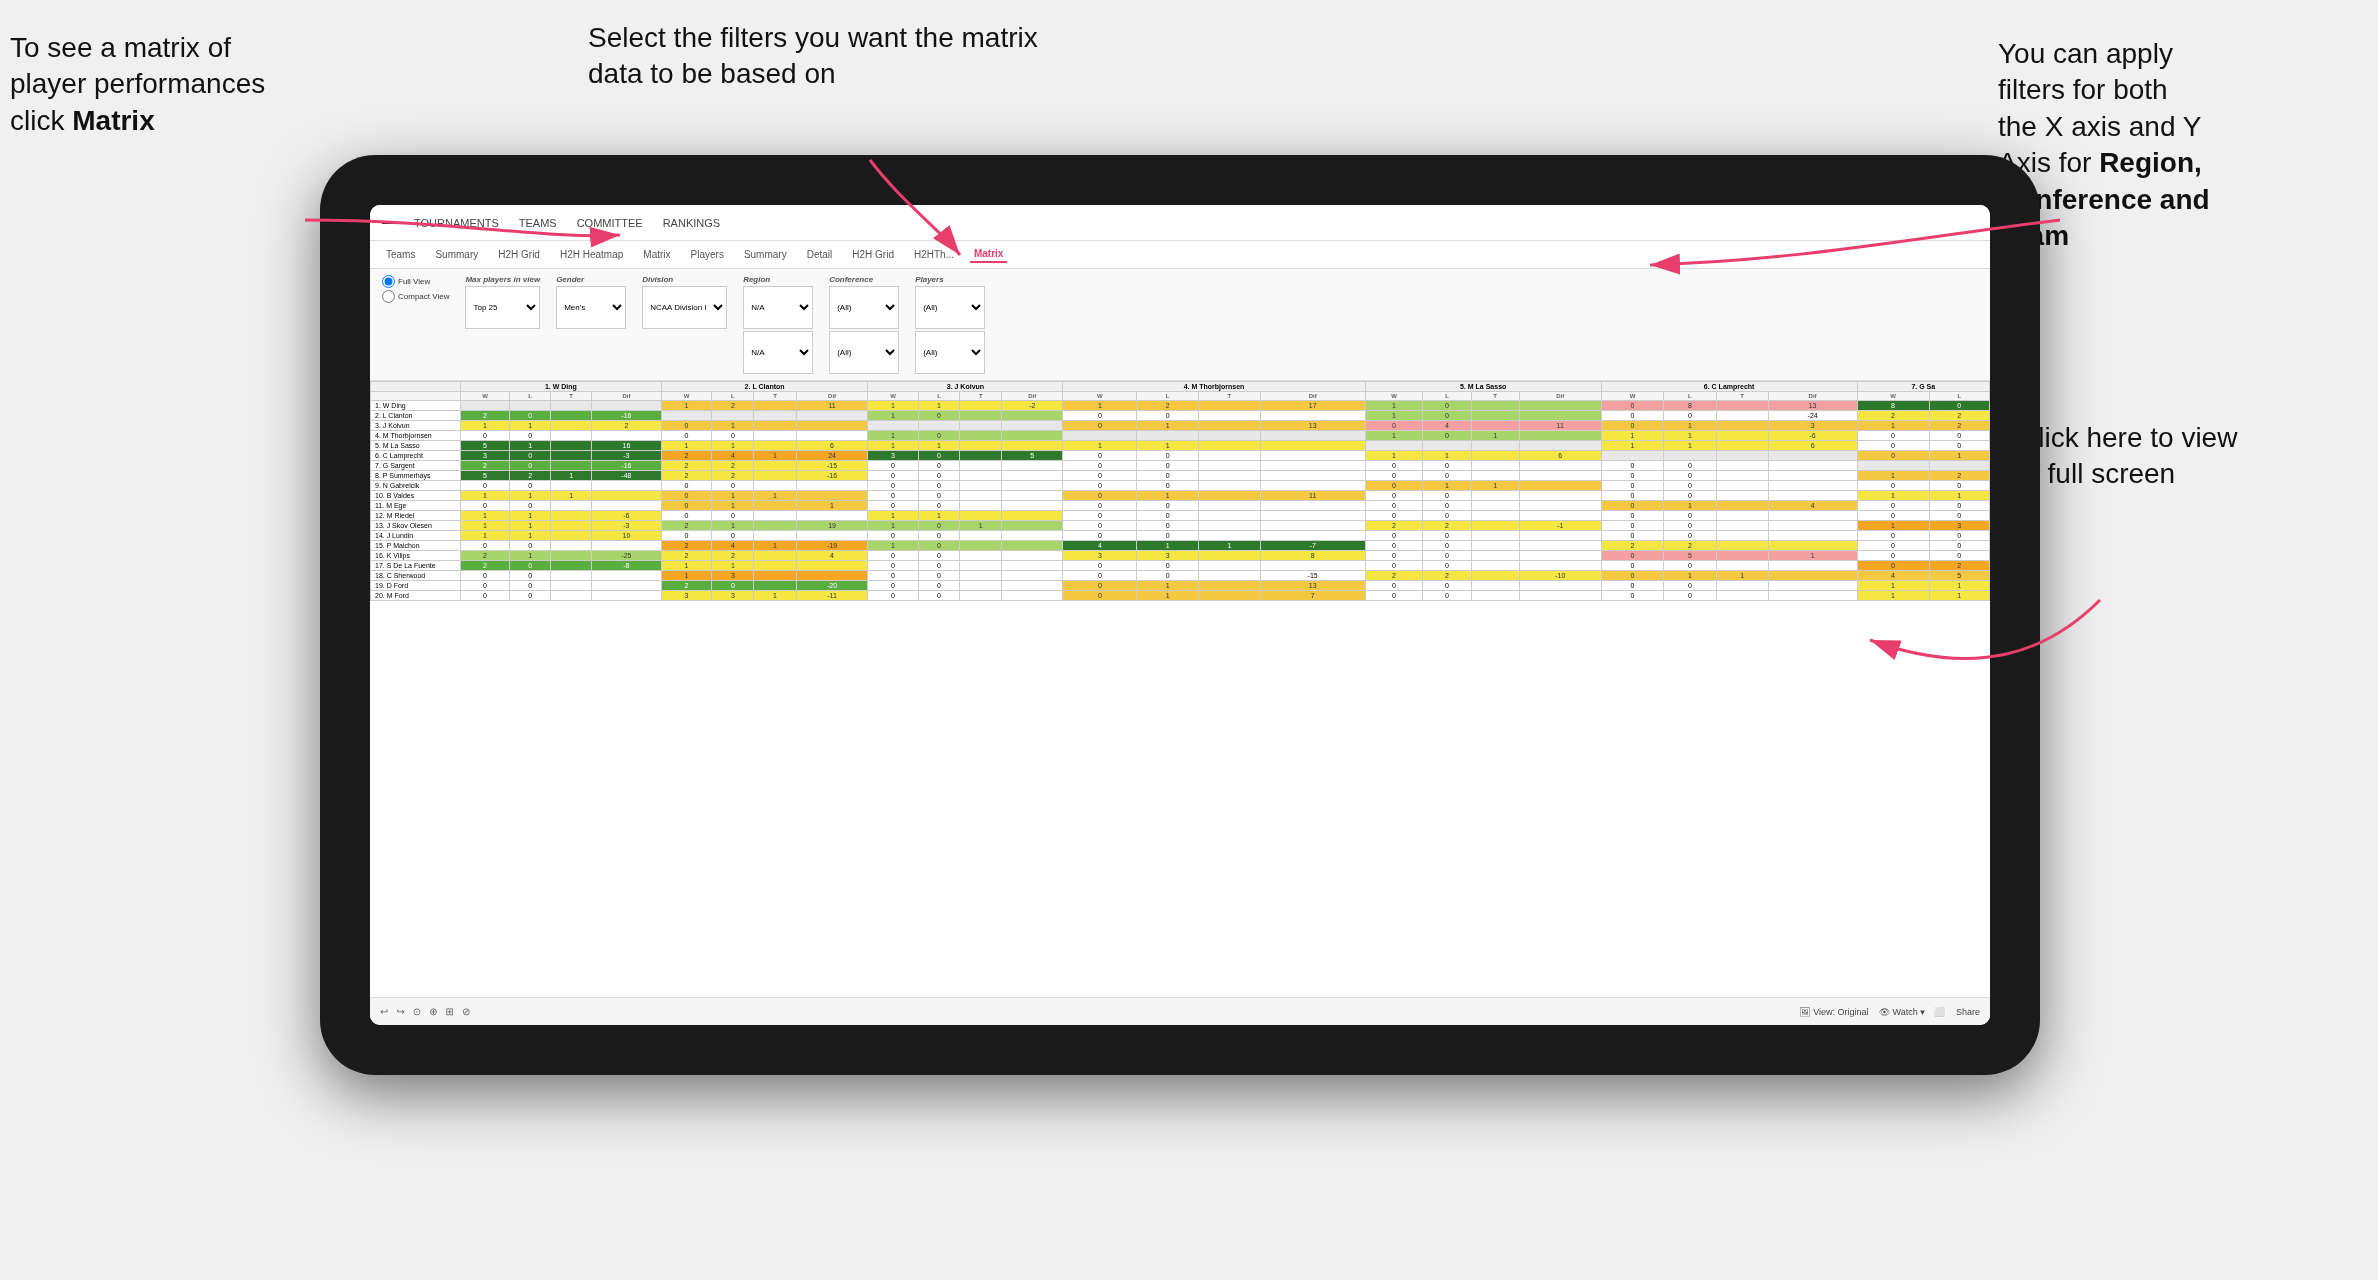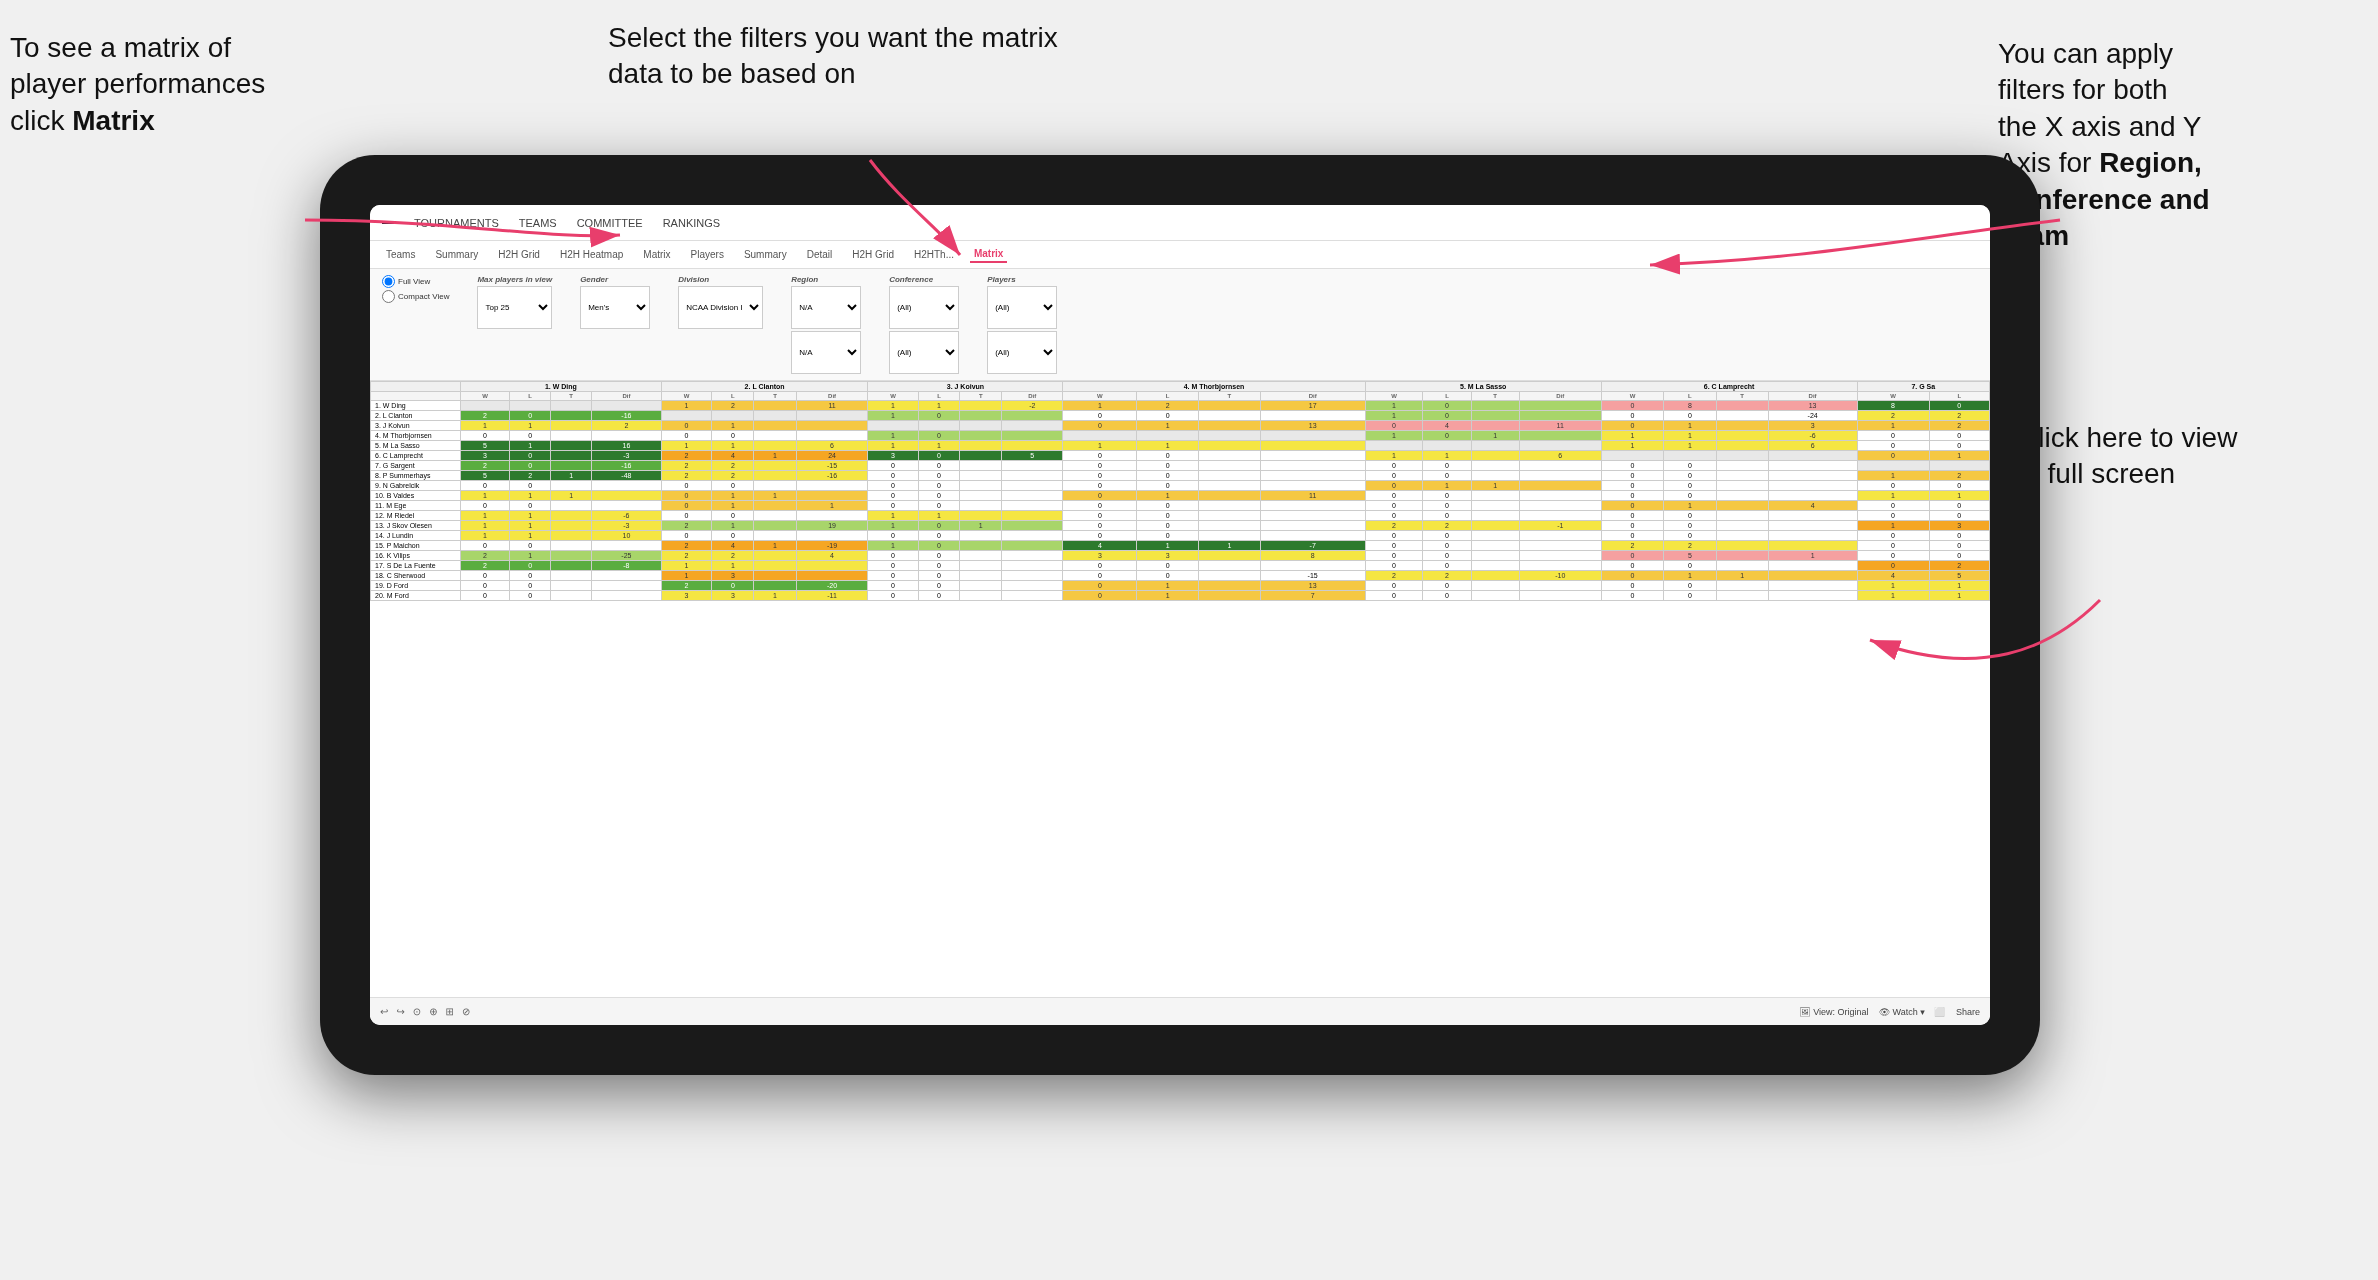--- a/index.html
+++ b/index.html
@@ -21,21 +21,21 @@
     }
 
     .annotation-topleft {
       top: 30px;
       left: 10px;
       width: 320px;
     }
 
     .annotation-topmid {
       top: 20px;
-      left: 608px;
+      left: 588px;
       width: 500px;
     }
 
     .annotation-topright {
       top: 36px;
       right: 40px;
       width: 340px;
     }
 
     .annotation-bottomright {
@@ -135,21 +135,21 @@
       font-weight: bold;
       border-bottom: 2px solid #e83e6c;
     }
 
     
     .filter-row {
       background: #f9f9f9;
       padding: 6px 12px;
       border-bottom: 1px solid #ddd;
       display: flex;
-      gap: 28px;
+      gap: 16px;
       align-items: flex-start;
       font-size: 9px;
     }
 
     .filter-group {
       display: flex;
       flex-direction: column;
       gap: 2px;
     }
 

